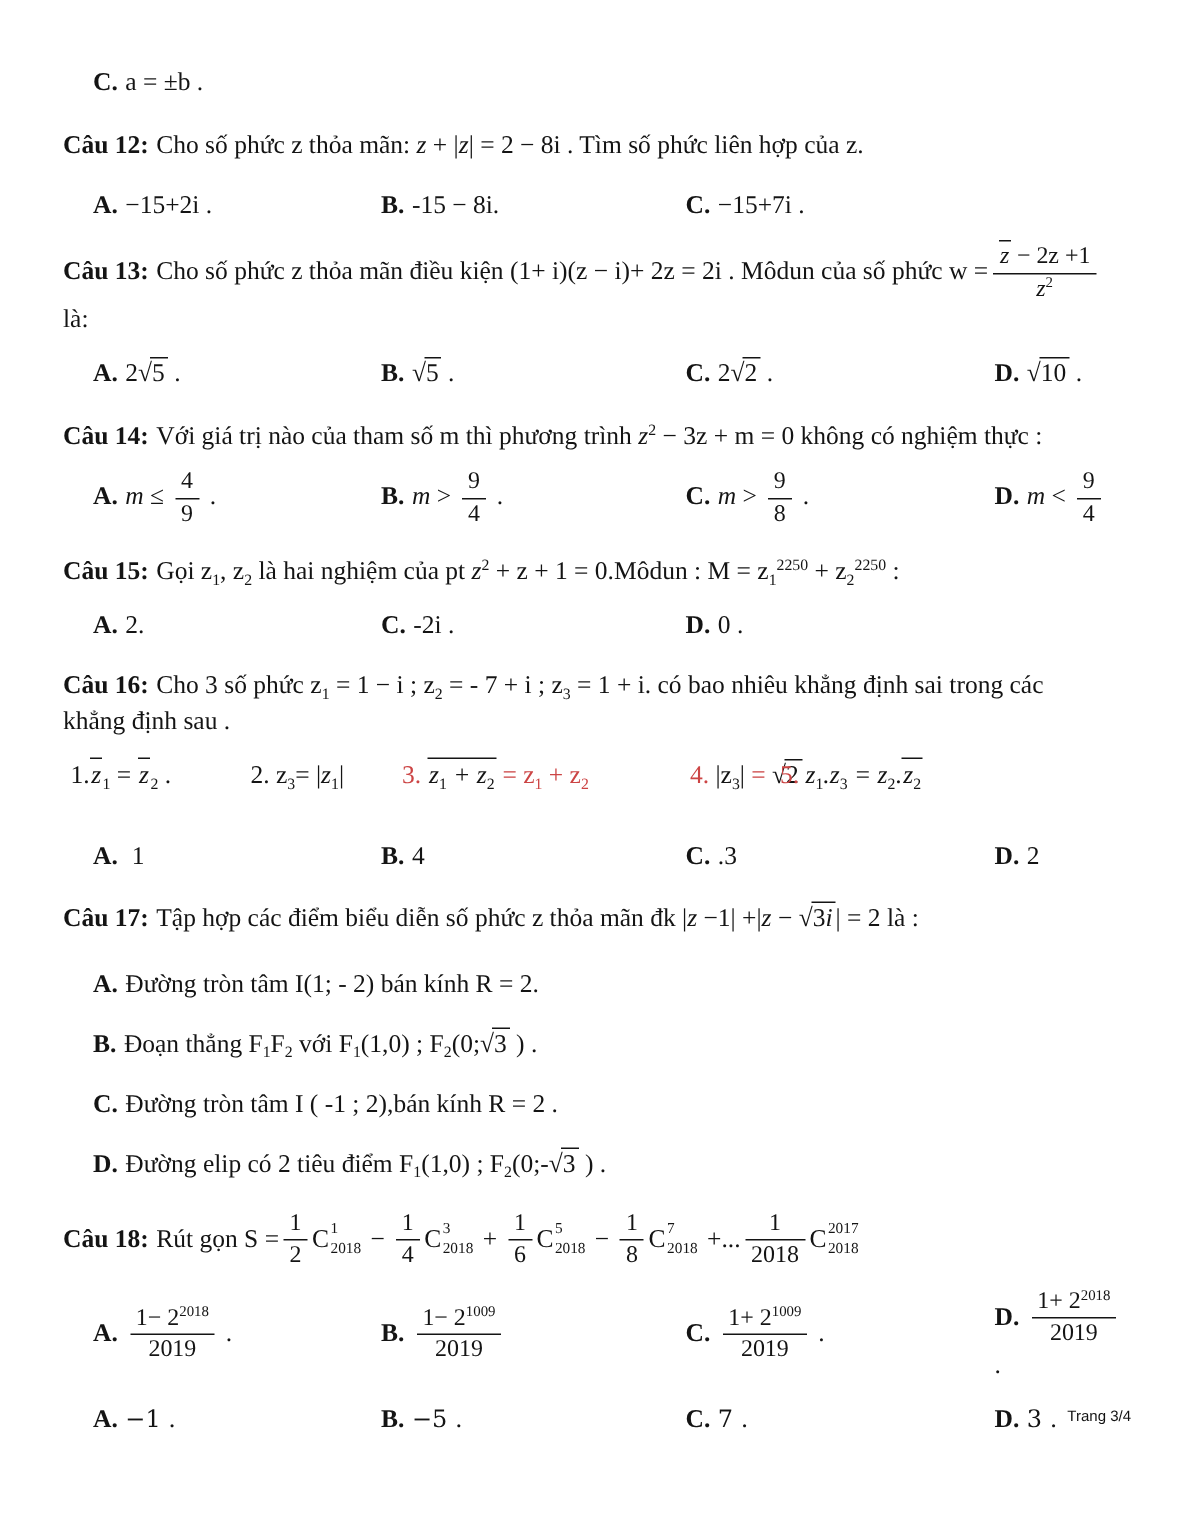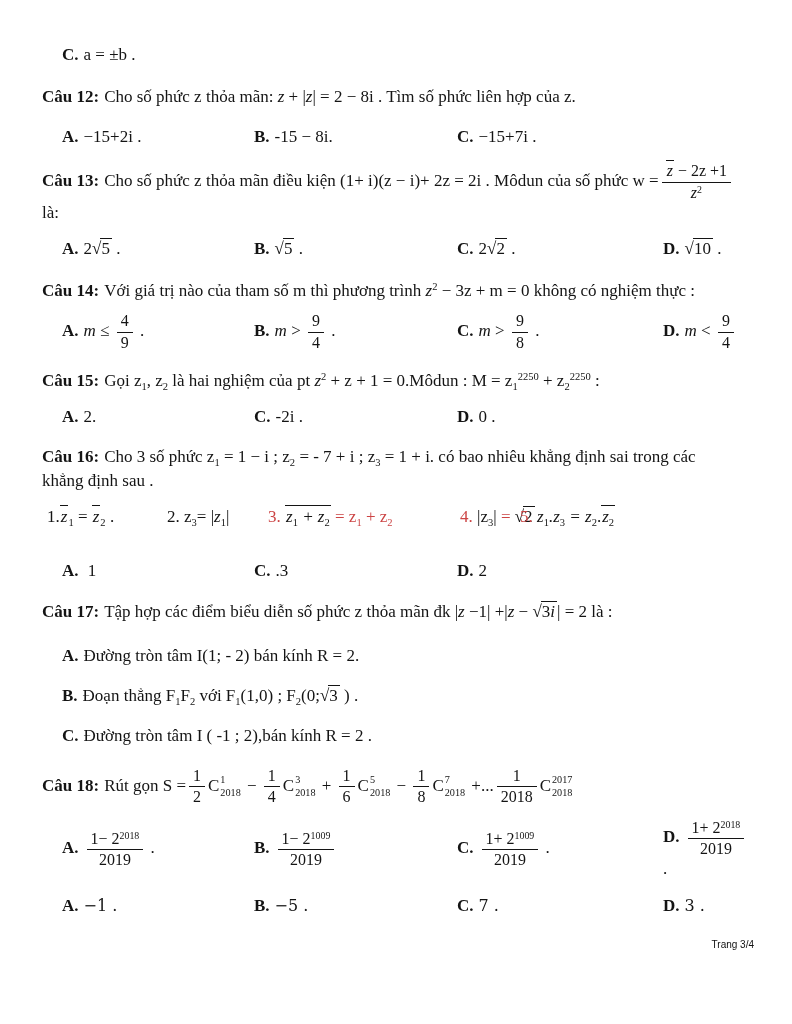--- a/index.html
+++ b/index.html
@@ -93,30 +93,32 @@
   </div>
   <div class="claims">
     <span class="cl cl1"><span>1.</span><span class="ol"><span class="it">z</span></span><sub>1</sub><span> = </span><span class="ol"><span class="it">z</span></span><sub>2</sub><span>  .</span></span>
     <span class="cl cl2"><span>2. z</span><sub>3</sub><span>= |</span><span class="it">z</span><sub>1</sub><span>|</span></span>
     <span class="cl cl3"><span class="red">3. </span><span class="ol"><span class="it">z</span><sub>1</sub><span class="it"> + z</span><sub>2</sub></span><span class="red"> = z</span><sub class="red">1</sub><span class="red"> + z</span><sub class="red">2</sub></span>
     <span class="cl cl4"><span class="red">4. </span><span>|z</span><sub>3</sub><span>|</span><span class="red"> = </span><span class="rad"><span class="rs">√</span><span class="rb"><span>2</span></span></span></span>
     <span class="cl cl5"><span class="red">5. </span><span class="it">z</span><sub>1</sub><span class="it">.z</span><sub>3</sub><span class="it"> = z</span><sub>2</sub><span>.</span><span class="ol"><span class="it">z</span><sub>2</sub></span></span>
   </div>
   <div class="optrow mt18">
     <span><b class="olabel">A.</b><span><span> 1</span></span></span>
+    <span><b class="olabel">B.</b><span><span>4</span></span></span>
     <span><b class="olabel">C.</b><span><span>.3</span></span></span>
     <span><b class="olabel">D.</b><span><span>2</span></span></span>
   </div>
 
   <div class="row mt18">
     <b class="qlabel">Câu 17:</b><span><span>Tập hợp các điểm biểu diễn số phức z thỏa mãn đk  |</span><span class="it">z</span><span> −1| +|</span><span class="it">z</span><span> − </span><span class="rad"><span class="rs">√</span><span class="rb"><span>3</span><span class="it">i</span></span></span><span>| = 2   là :</span></span>
   </div>
   <div class="fullopt mt22"><b class="olabel">A.</b><span><span>Đường tròn tâm I(1; - 2) bán kính  R = 2.</span></span></div>
   <div class="fullopt mt18"><b class="olabel">B.</b><span><span>Đoạn thẳng  F</span><sub>1</sub><span>F</span><sub>2</sub><span> với  F</span><sub>1</sub><span>(1,0) ; F</span><sub>2</sub><span>(0;</span><span class="rad"><span class="rs">√</span><span class="rb"><span>3</span></span></span><span> )     .</span></span></div>
   <div class="fullopt mt18"><b class="olabel">C.</b><span><span>Đường tròn tâm I ( -1 ; 2),bán kính R = 2    .</span></span></div>
+  <div class="fullopt mt18"><b class="olabel">D.</b><span><span>Đường elip có 2 tiêu điểm F</span><sub>1</sub><span>(1,0) ; F</span><sub>2</sub><span>(0;-</span><span class="rad"><span class="rs">√</span><span class="rb"><span>3</span></span></span><span> )  .</span></span></div>
 
   <div class="row mt20">
     <b class="qlabel">Câu 18:</b><span><span>Rút gọn  S =</span><span class="frac"><span class="num"><span>1</span></span><span class="den"><span>2</span></span></span><span>C</span><span class="stack"><span>1</span><span>2018</span></span><span> − </span><span class="frac"><span class="num"><span>1</span></span><span class="den"><span>4</span></span></span><span>C</span><span class="stack"><span>3</span><span>2018</span></span><span> + </span><span class="frac"><span class="num"><span>1</span></span><span class="den"><span>6</span></span></span><span>C</span><span class="stack"><span>5</span><span>2018</span></span><span> − </span><span class="frac"><span class="num"><span>1</span></span><span class="den"><span>8</span></span></span><span>C</span><span class="stack"><span>7</span><span>2018</span></span><span> +...</span><span class="frac"><span class="num"><span>1</span></span><span class="den"><span>2018</span></span></span><span>C</span><span class="stack"><span>2017</span><span>2018</span></span></span>
   </div>
   <div class="optrow mt12">
     <span><b class="olabel">A.</b><span><span class="frac"><span class="num"><span>1− 2</span><sup>2018</sup></span><span class="den"><span>2019</span></span></span><span> .</span></span></span>
     <span><b class="olabel">B.</b><span><span class="frac"><span class="num"><span>1− 2</span><sup>1009</sup></span><span class="den"><span>2019</span></span></span></span></span>
     <span><b class="olabel">C.</b><span><span class="frac"><span class="num"><span>1+ 2</span><sup>1009</sup></span><span class="den"><span>2019</span></span></span><span>  .</span></span></span>
     <span><b class="olabel">D.</b><span><span class="frac"><span class="num"><span>1+ 2</span><sup>2018</sup></span><span class="den"><span>2019</span></span></span><span> .</span></span></span>
   </div>

